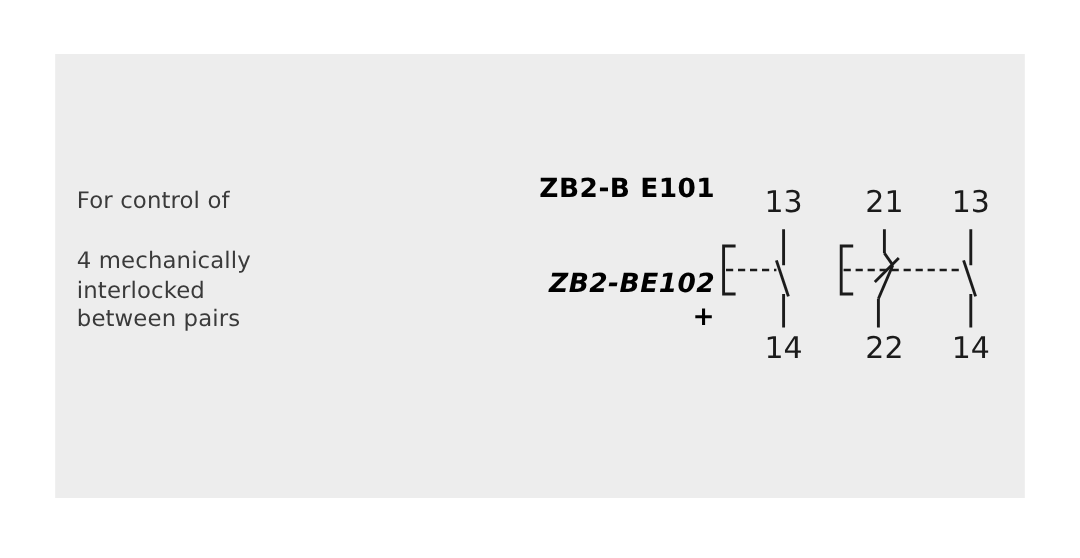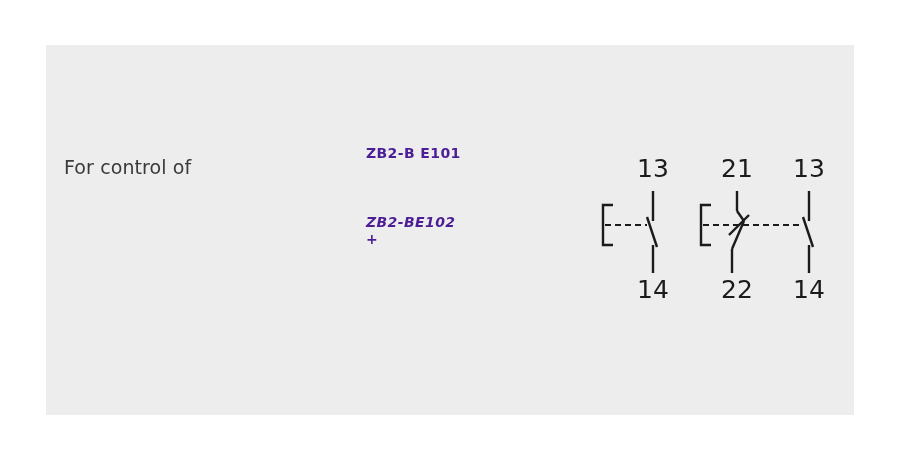--- a/index.html
+++ b/index.html
@@ -45,24 +45,24 @@
   .desc-block { margin: 0; }
   .desc-block + .desc-block { margin-top: 26px; }
   .desc-line { display: block; white-space: pre; }
 
   
   .partcol {
     position: absolute;
     left: 320px;
     top: 100px;
     width: 230px;
-    text-align: left;
-    color: #4c1d95;
+    text-align: right;
+    color: #000000;
     font-weight: 700;
-    font-size: 14px;
+    font-size: 22px;
     letter-spacing: 0.4px;
   }
   .part-top { line-height: 1.2; }
   .part-group {
     margin-top: 52px;
     line-height: 1.24;
     font-style: italic;
   }
   .part-line { display: block; white-space: pre; }
   .part-plus { display: block; }
@@ -97,20 +97,25 @@
 
 <div class="page">
   <div class="panel">
 
     <div class="desc">
 
       <div class="desc-block">
         <span class="desc-line">For control of</span>
       </div>
 
+      <div class="desc-block">
+        <span class="desc-line">4 mechanically</span>
+        <span class="desc-line">interlocked</span>
+        <span class="desc-line">between pairs</span>
+      </div>
 
     </div>
 
     <div class="partcol">
 
       <div class="part-top">ZB2-B E101</div>
 
       <div class="part-group">
         <span class="part-line">ZB2-BE102</span>
         <span class="part-plus">+</span>

